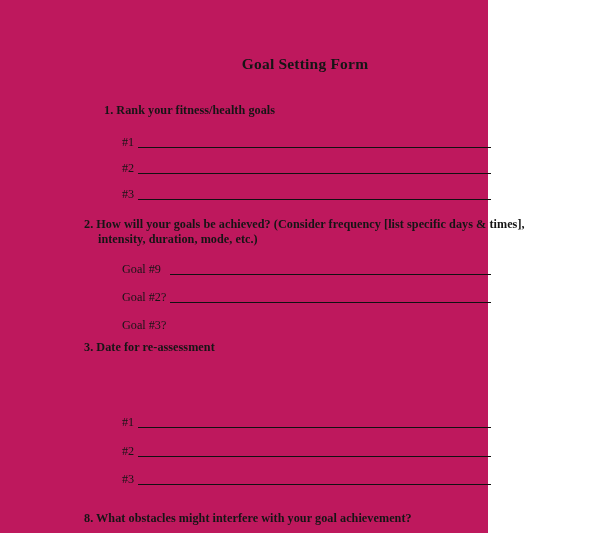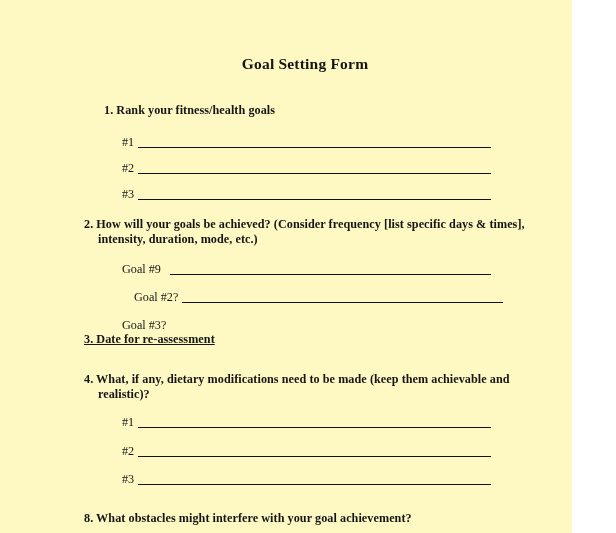--- a/index.html
+++ b/index.html
@@ -11,23 +11,23 @@
     width: 616px;
     height: 533px;
     overflow: hidden;
     font-family: "Liberation Serif", "DejaVu Serif", serif;
     color: #151515;
     -webkit-font-smoothing: antialiased;
   }
 
   #page {
     position: relative;
-    width: 572px;
+    width: 488px;
     height: 533px;
-    background: #fef9c3;
+    background: #be185d;
   }
 
   
   .doc-title {
     position: absolute;
     left: 0;
     top: 55px;
     width: 610px;
     text-align: center;
     font-size: 15.5px;
@@ -118,33 +118,32 @@
     </div>
   </div>
 
   <div class="question" style="top:217px; width:452px;">2. How will your goals be achieved? (Consider frequency [list specific days &amp; times], intensity, duration, mode, etc.)</div>
 
   <div class="rowset-goal">
     <div class="answer-row" style="top:261px;">
       <span class="answer-label">Goal #9</span>
       <span class="answer-rule"></span>
     </div>
-    <div class="answer-row" style="top:289px;margin-left:12px;">
+    <div class="answer-row" style="top:289px;">
       <span class="answer-label">Goal #2?</span>
       <span class="answer-rule"></span>
     </div>
     <div class="answer-row" style="top:317px;flex-direction:column;">
       <span class="answer-label">Goal #3?</span>
       <span class="answer-rule"></span>
     </div>
   </div>
 
-  <div class="question" style="top:332px;text-decoration:underline;">3. Date for re-assessment</div>
+  <div class="question" style="top:340px;">3. Date for re-assessment</div>
 
-  <div class="question" style="top:372px; width:442px;">4. What, if any, dietary modifications need to be made (keep them achievable and realistic)?</div>
 
   <div class="rowset-hash">
     <div class="answer-row" style="top:414px;">
       <span class="answer-label">#1</span>
       <span class="answer-rule"></span>
     </div>
     <div class="answer-row" style="top:443px;">
       <span class="answer-label">#2</span>
       <span class="answer-rule"></span>
     </div>

